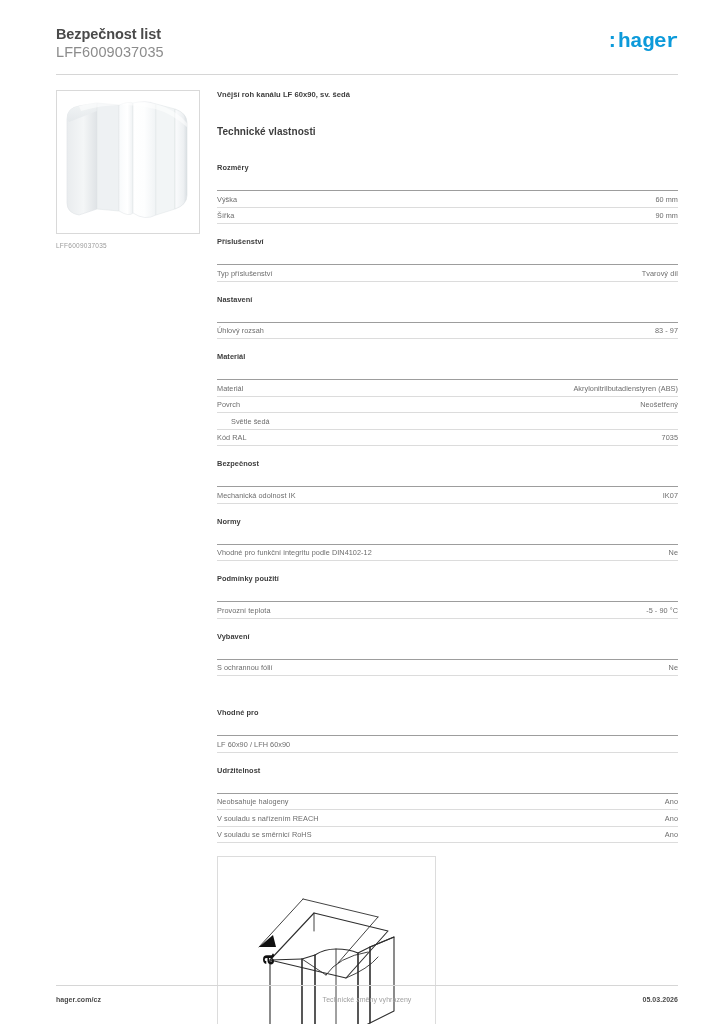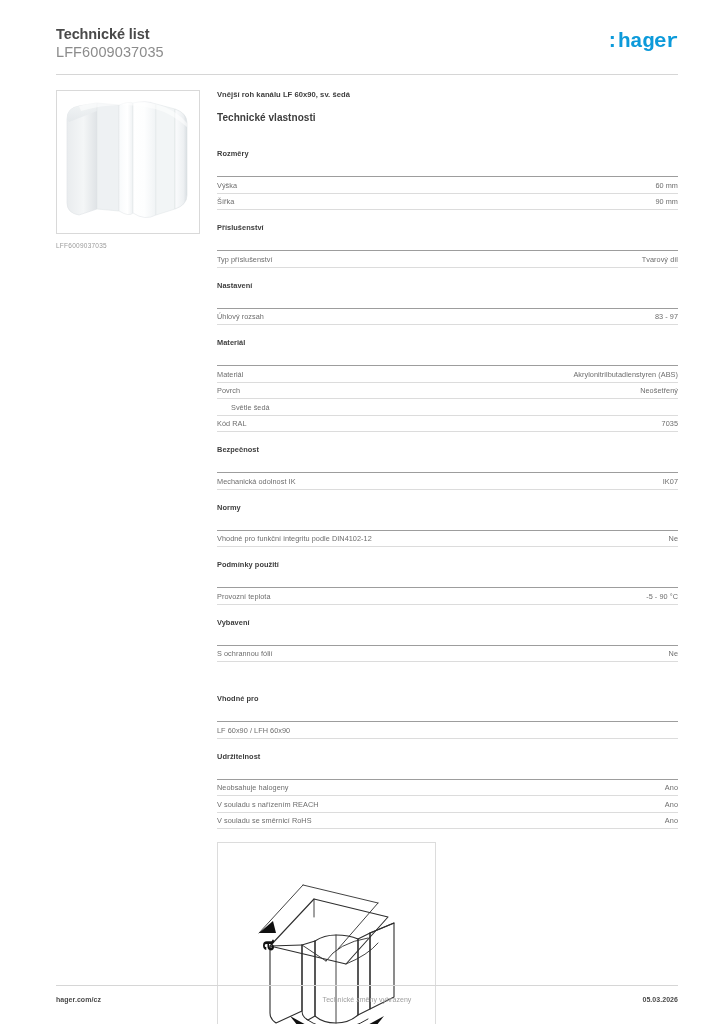--- a/index.html
+++ b/index.html
@@ -97,21 +97,21 @@
     position: absolute;
     left: 217px;
     top: 90px;
     width: 461px;
   }
   .product-name {
     font-size: 7.6px;
     font-weight: bold;
     color: #3d3d3d;
     letter-spacing: 0.05px;
-    margin-bottom: 13px;
+    margin-bottom: 27px;
   }
   .block-title {
     font-size: 10px;
     font-weight: bold;
     color: #3d3d3d;
     letter-spacing: 0.05px;
     margin-bottom: 26px;
   }
   .group { margin-bottom: 13px; }
   .group-title {
@@ -181,21 +181,21 @@
     font-weight: bold; color: #4a4a4a; letter-spacing: 0.05px;
   }
 </style>
 </head>
 <body>
 
 <div class="page">
 
   <div class="header">
     <div class="header-titles">
-      <div class="doc-title">Technické list</div>
+      <div class="doc-title">Bezpečnost list</div>
       <div class="doc-ref">LFF6009037035</div>
     </div>
     <div class="logo">:hager</div>
   </div>
   <div class="header-rule"></div>
 
   <div class="product-figure">
     <div class="product-image-box">
       <svg width="142" height="142" viewBox="0 0 142 142">
         <defs>

